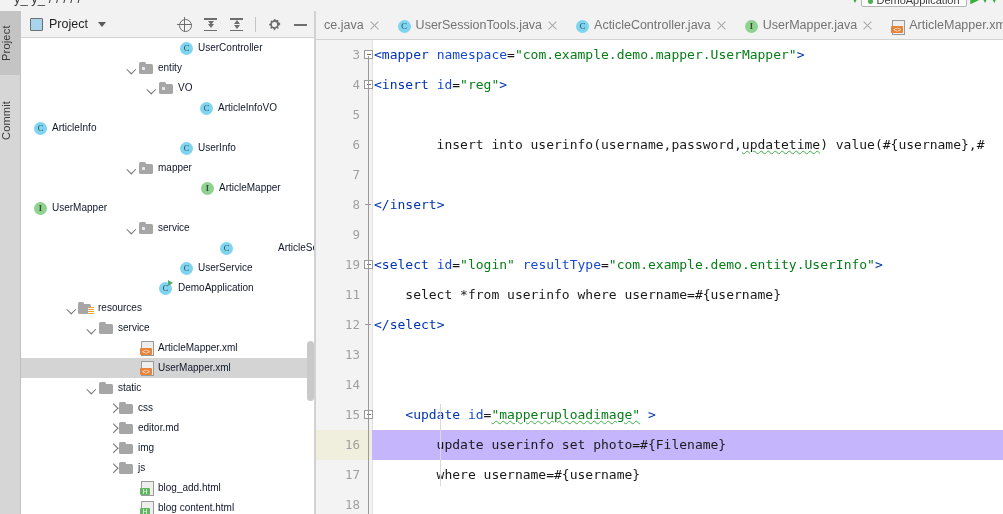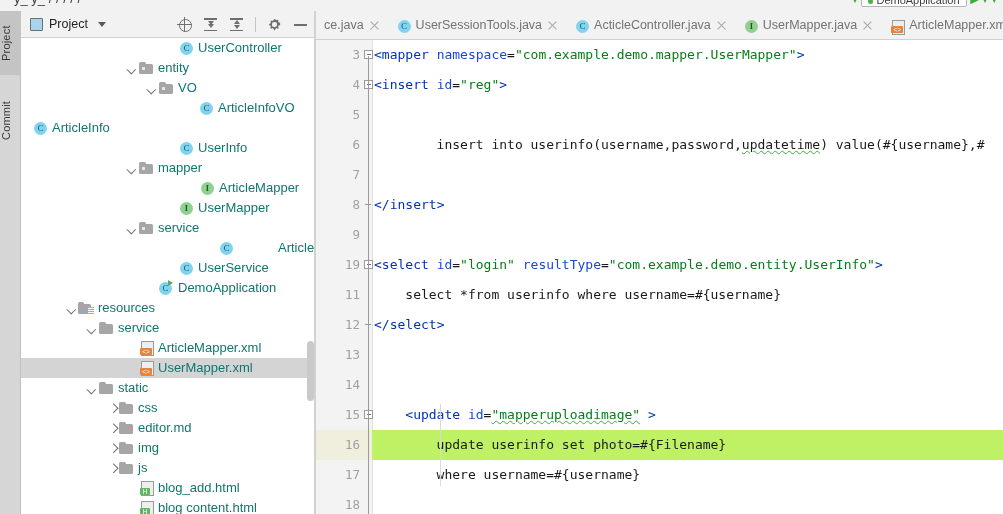--- a/index.html
+++ b/index.html
@@ -125,21 +125,21 @@
   }
   .ic-minus i { position:absolute; left:1px; top:7px; width:13px; height:1.6px; background:#6e6e6e; }
 
   
   .tree {
     position: absolute; left: 0; top: 27px; width: 295px; height: 476px;
     overflow: hidden; background: #ffffff;
   }
   .tnode {
     position: relative; height: 20px; line-height: 20px; white-space: nowrap;
-    font-size: 13px; color: #0f766e; cursor: default;
+    font-size: 10px; color: #0f172a; cursor: default;
     display: flex; align-items: flex-end;
   }
   .tnode.sel { background: #d4d4d4; }
   .twist {
     width: 11px; height: 20px; position: relative; flex: 0 0 11px;
   }
   .twist.down::before {
     content:""; position:absolute; left:1px; top:7.5px; width:5.5px; height:5.5px;
     border-right: 1.4px solid #6e6e6e; border-bottom: 1.4px solid #6e6e6e;
     transform: rotate(45deg);
@@ -293,21 +293,21 @@
     position:absolute; left:57px; top:0; width:8px; height:474px; background:#ffffff;
   }
   .codelines {
     position:absolute; left:0; top:0; width:687px; height:474px;
     font-family:"DejaVu Sans Mono", "Liberation Mono", monospace;
     font-size:13px;
   }
   .cline {
     position:relative; height:30px; line-height:30px; white-space:pre;
   }
-  .cline.caret { background:#bef264; }
+  .cline.caret { background:#c4b5fd; }
   .cline.caret .lnum { background:#f0eedd; }
   .lnum {
     position:absolute; left:0; top:0; width:56px; height:30px;
     text-align:right; padding-right:12px; color:#a0a0a0; font-size:12.5px;
     background:#f3f3f3; box-sizing:border-box;
   }
   .ctext {
     position:absolute; left:58px; top:0; height:30px; color:#1a1a1a;
   }
   .indentguide {
@@ -436,21 +436,21 @@
           <span class="ticon ic-folder">
             <i></i>
           </span>
           <span class="tlabel">mapper</span>
         </div>
         <div class="tnode" style="padding-left: 146px; margin-left: 21px;">
           <span class="twist "></span>
           <span class="ticon ic-iface"></span>
           <span class="tlabel">ArticleMapper</span>
         </div>
-        <div class="tnode" style="padding-left: 146px;">
+        <div class="tnode" style="">
           <span class="twist "></span>
           <span class="ticon ic-iface"></span>
           <span class="tlabel">UserMapper</span>
         </div>
         <div class="tnode" style="padding-left: 106px;">
           <span class="twist down"></span>
           <span class="ticon ic-folder">
             <i></i>
           </span>
           <span class="tlabel">service</span>

